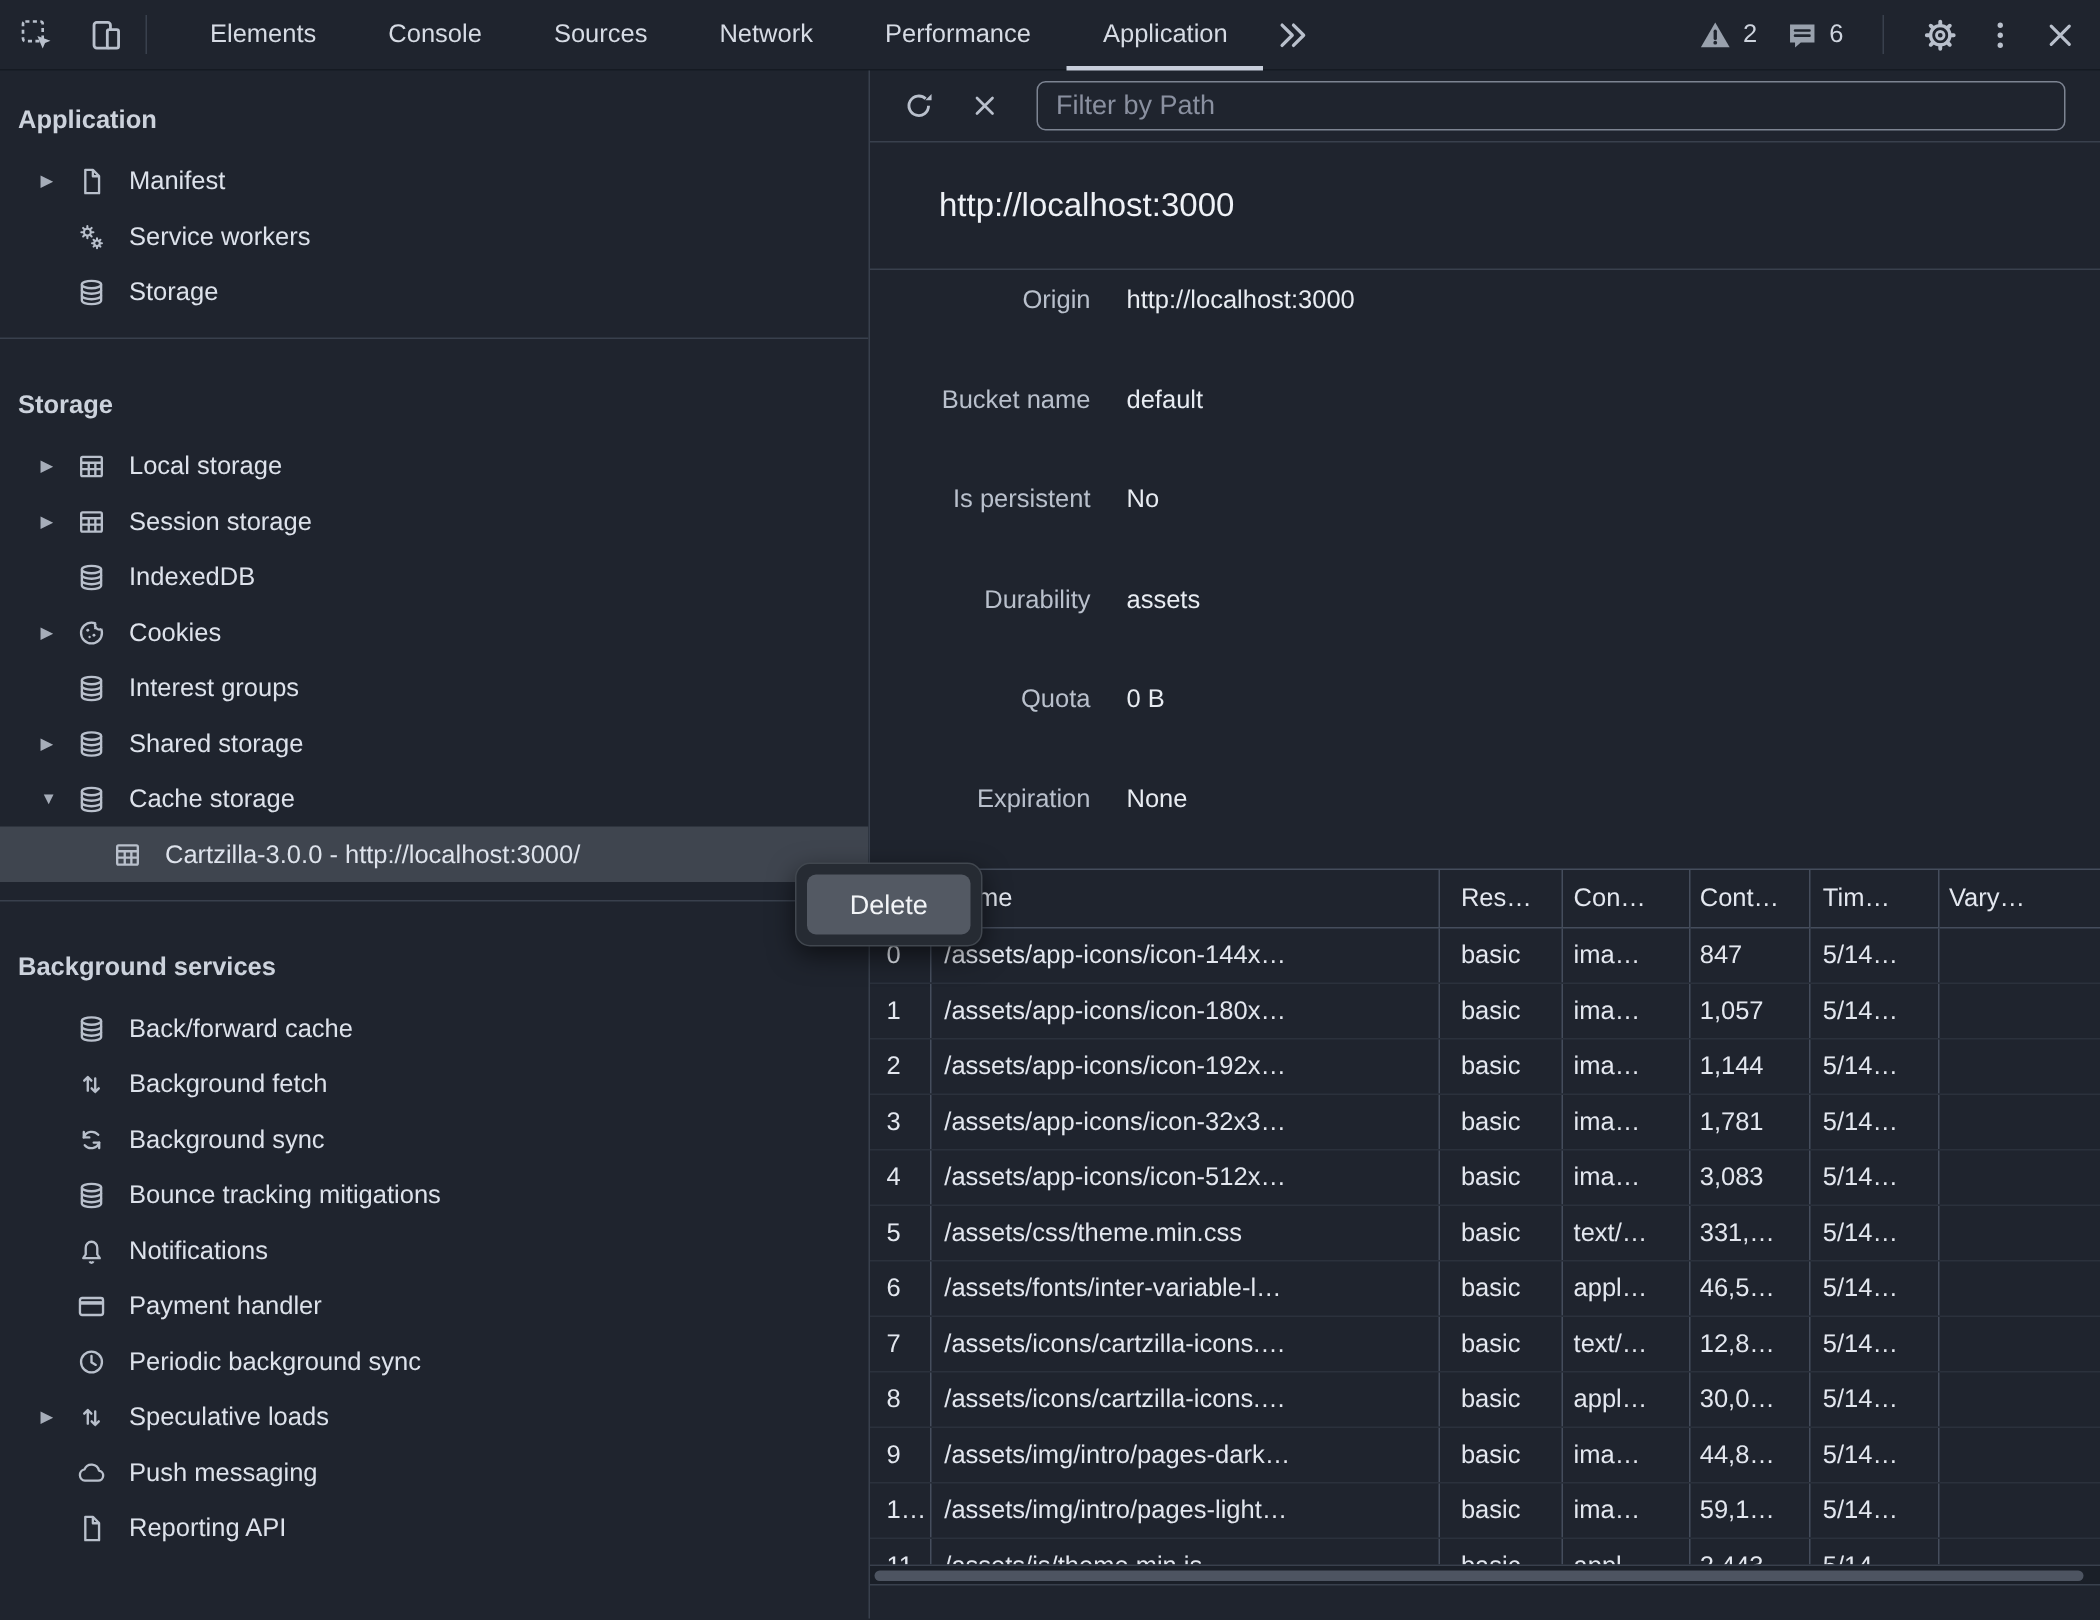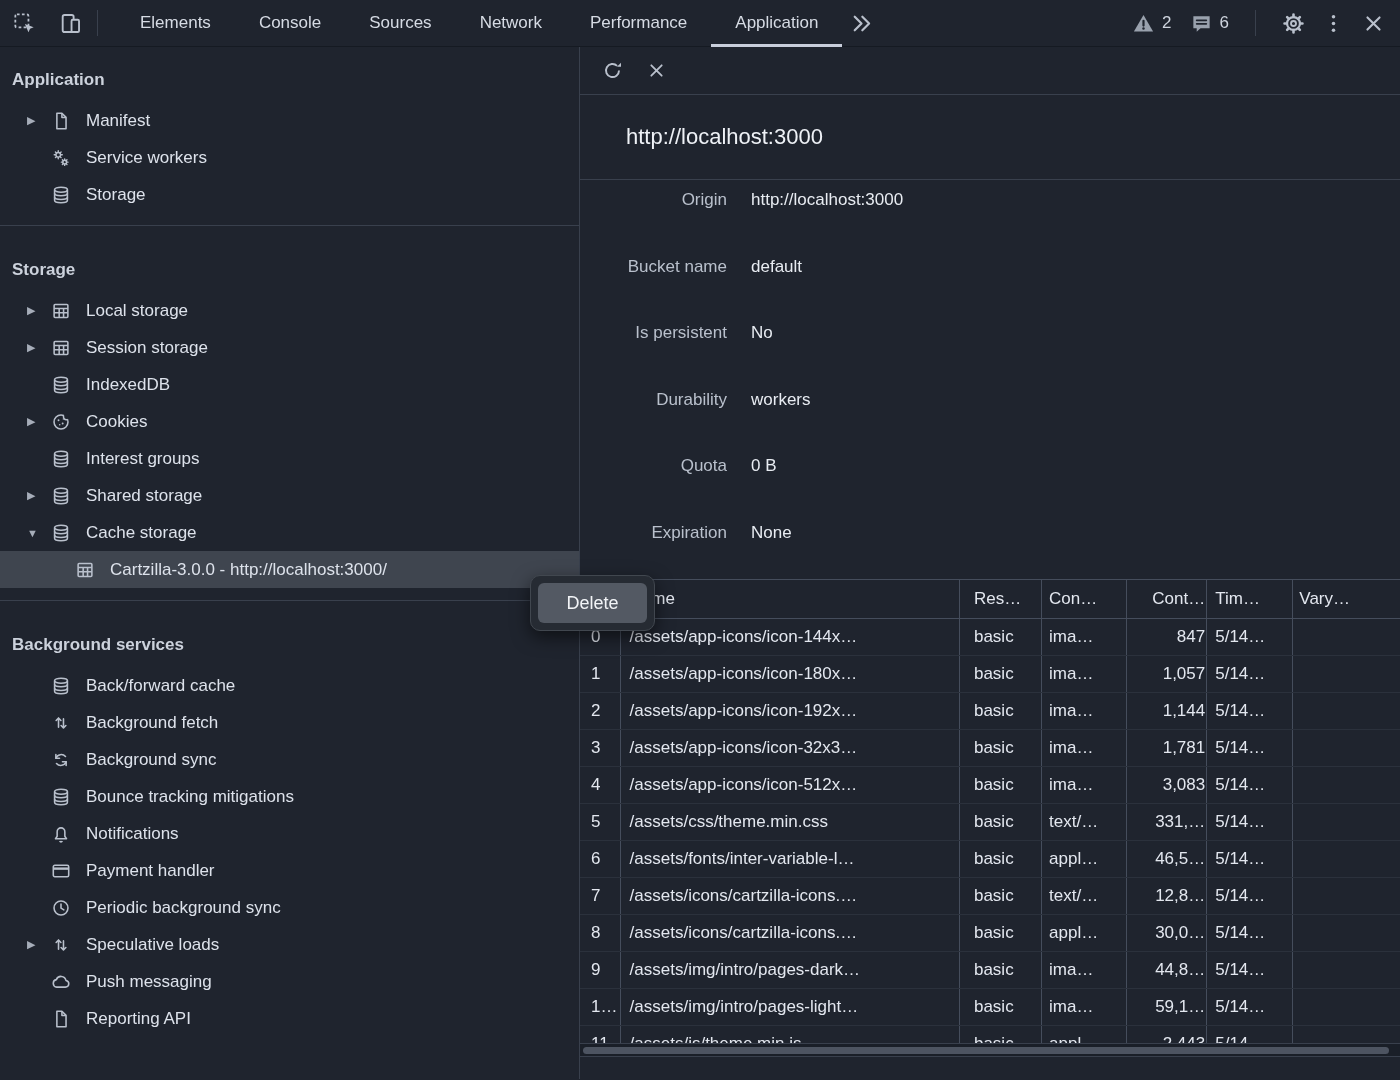--- a/index.html
+++ b/index.html
@@ -45,21 +45,21 @@
   .meta-row{height:66.5px;display:flex;align-items:flex-start;padding-top:10px}
   .meta-label{width:147px;text-align:right;color:var(--dim);flex:none}
   .meta-value{margin-left:24px;color:#e8ecf2}
   .table-wrap{height:464px;flex:none;overflow:hidden;border-top:1px solid var(--border-strong)}
   table{border-collapse:collapse;table-layout:fixed;width:100%}
   th{height:38px;font-weight:400;text-align:left;border-bottom:1px solid var(--border-strong);color:#e3e7ef}
   td{height:37px;border-bottom:1px solid var(--row-border);white-space:nowrap;overflow:hidden;color:#e3e7ef}
   th,td{padding:0 6px}
   th+th,td+td{border-left:1px solid var(--border-strong)}
   .c0{padding-left:11px}.c1{padding-left:9px}.c2{padding-left:14px}.c3{padding-left:7px}
-  .c4{text-align:right;padding-right:1px}.c5{padding-left:8px}
+  .c4{text-align:left;padding-right:1px}.c5{padding-left:8px}
   .hscroll{height:13px;flex:none;background:var(--bg-dark);border-top:1px solid var(--border);display:flex;align-items:center;padding:0 3px}
   .hscroll .thumb{height:7px;border-radius:4px;background:#4d5461;width:99%}
   .panel-footer{flex:1;border-top:1px solid var(--border);background:var(--bg)}
   
   .ctx-menu{position:absolute;left:530px;top:575px;width:125px;height:56px;background:#262b33;border:1px solid #41474f;border-radius:10px;box-shadow:0 6px 18px rgba(0,0,0,.55);padding:7px;z-index:50}
   .ctx-item{width:100%;height:100%;background:#535963;border-radius:6px;display:flex;align-items:center;justify-content:center;color:#f2f4f7;font-size:18px;cursor:pointer}
 </style>
 </head>
 <body>
 
@@ -377,20 +377,21 @@
         <svg viewBox="0 0 24 24">
           <path d="M18.8 12a6.8 6.8 0 1 1-2-4.8" fill="none" stroke="currentColor" stroke-width="2"></path>
           <path d="M16.6 8.1h4.3V3.8z" fill="currentColor"></path>
         </svg>
       </div>
       <div class="tb-btn icon">
         <svg viewBox="0 0 24 24">
           <path d="M6.6 6.6l10.8 10.8M17.4 6.6 6.6 17.4" stroke="currentColor" stroke-width="1.9" stroke-linecap="round"></path>
         </svg>
       </div>
+      <input class="filter-input" type="text" placeholder="Filter by Path" style="">
     </div>
 
     <div class="origin-section">
       <span>http://localhost:3000</span>
     </div>
 
     <div class="meta-section">
         <div class="meta-row">
           <span class="meta-label">Origin</span>
           <span class="meta-value">http://localhost:3000</span>
@@ -398,21 +399,21 @@
         <div class="meta-row">
           <span class="meta-label">Bucket name</span>
           <span class="meta-value">default</span>
         </div>
         <div class="meta-row">
           <span class="meta-label">Is persistent</span>
           <span class="meta-value">No</span>
         </div>
         <div class="meta-row">
           <span class="meta-label">Durability</span>
-          <span class="meta-value">workers</span>
+          <span class="meta-value">assets</span>
         </div>
         <div class="meta-row">
           <span class="meta-label">Quota</span>
           <span class="meta-value">0 B</span>
         </div>
         <div class="meta-row">
           <span class="meta-label">Expiration</span>
           <span class="meta-value">None</span>
         </div>
       </div>

